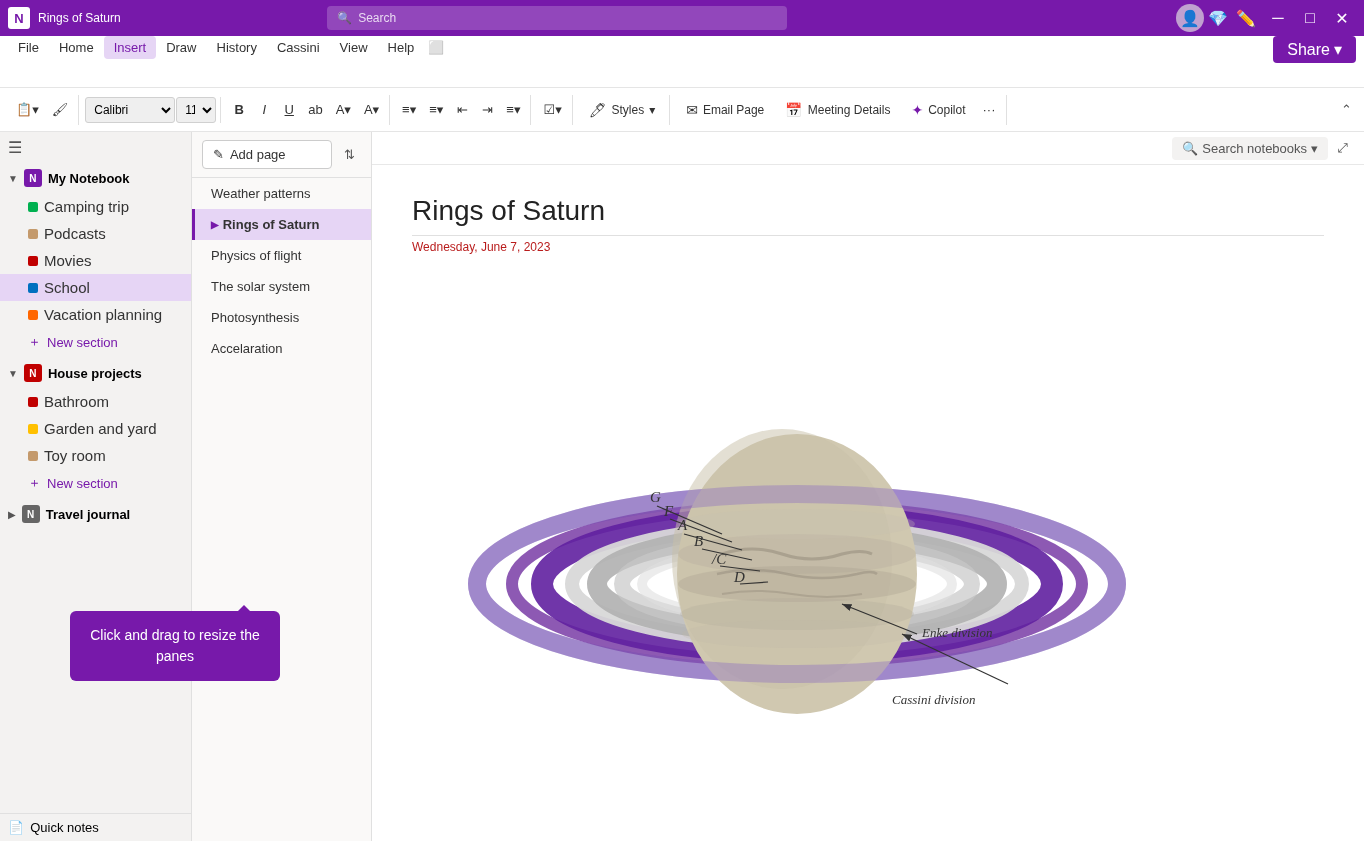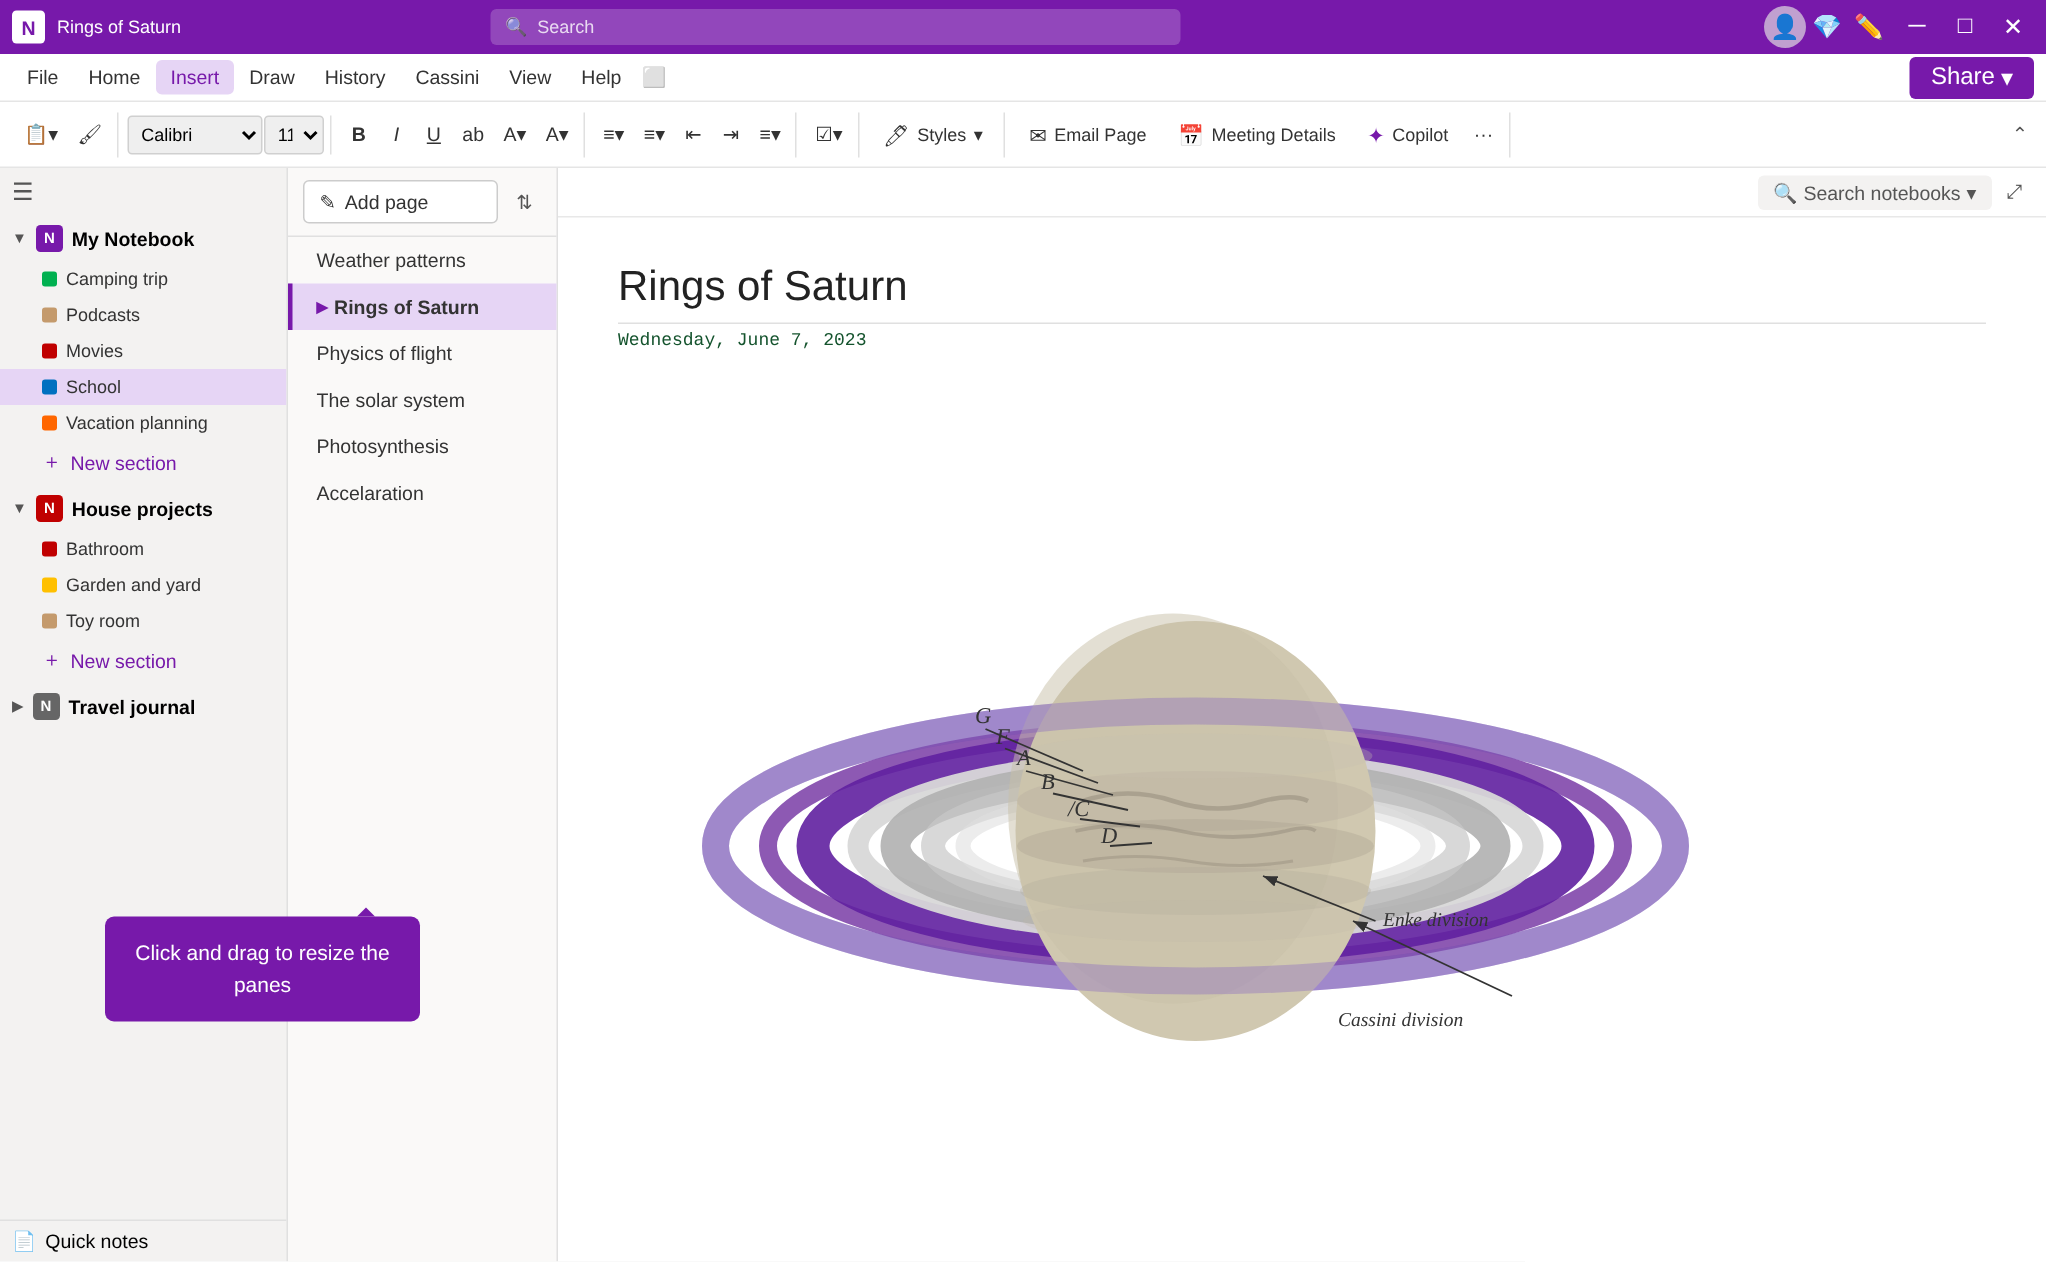--- a/index.html
+++ b/index.html
@@ -10,21 +10,21 @@
     #title-bar .app-icon { width: 22px; height: 22px; background: #fff; border-radius: 3px; display: flex; align-items: center; justify-content: center; font-weight: 900; font-size: 13px; color: #7719aa; flex-shrink: 0; }
     #title-bar .title { color: #fff; font-size: 12px; flex: 0 0 auto; margin-right: 8px; }
     #title-bar .search-bar { flex: 1; max-width: 460px; margin: 0 auto; background: rgba(255,255,255,0.2); border-radius: 4px; display: flex; align-items: center; padding: 0 10px; height: 24px; gap: 6px; }
     #title-bar .search-bar span { color: rgba(255,255,255,0.8); font-size: 12px; }
     #title-bar .window-controls { display: flex; gap: 4px; margin-left: auto; align-items: center; }
     #title-bar .win-btn { width: 28px; height: 28px; display: flex; align-items: center; justify-content: center; color: #fff; font-size: 16px; cursor: pointer; border-radius: 3px; }
     #title-bar .avatar { width: 28px; height: 28px; border-radius: 50%; background: #c0a0d0; overflow: hidden; display: flex; align-items: center; justify-content: center; }
     #title-bar .diamond-icon { color: #ffd700; font-size: 16px; }
 
     
-    #menu-bar { height: 32px; background: #fff; display: flex; align-items: center; padding: 0 8px; border-bottom: 1px solid #e5e5e5; flex-shrink: 0; }
+    #menu-bar { height: 52px; background: #fff; display: flex; align-items: flex-start; padding: 0 8px; border-bottom: 1px solid #e5e5e5; flex-shrink: 0; }
     #menu-bar .menu-item { padding: 4px 10px; border-radius: 4px; cursor: pointer; font-size: 13px; color: #333; }
     #menu-bar .menu-item.active { background: #e6d5f5; color: #7719aa; }
     #menu-bar .share-btn { margin-left: auto; background: #7719aa; color: #fff; border-radius: 4px; padding: 4px 14px; cursor: pointer; font-size: 16px; display: flex; align-items: center; gap: 4px; }
     #menu-bar .expand-icon { margin-right: 8px; color: #555; cursor: pointer; padding: 4px; border-radius: 3px; }
 
     
     #toolbar { height: 44px; background: #fff; display: flex; align-items: center; padding: 0 6px; gap: 2px; border-bottom: 1px solid #e5e5e5; flex-shrink: 0; }
     #toolbar .tb-group { display: flex; align-items: center; gap: 1px; padding: 0 4px; border-right: 1px solid #e0e0e0; }
     #toolbar .tb-group:last-child { border-right: none; }
     #toolbar .tb-btn { padding: 4px 6px; border-radius: 3px; cursor: pointer; font-size: 13px; color: #333; display: flex; align-items: center; gap: 2px; min-width: 24px; justify-content: center; height: 30px; }
@@ -42,42 +42,42 @@
 
     
     #sidebar { width: 192px; background: #f3f2f1; border-right: 1px solid #e0e0e0; display: flex; flex-direction: column; flex-shrink: 0; overflow-y: auto; }
     #sidebar .nb-group { margin-bottom: 2px; }
     #sidebar .nb-header { display: flex; align-items: center; padding: 6px 8px; cursor: pointer; gap: 6px; }
     #sidebar .nb-header .nb-icon { width: 18px; height: 18px; border-radius: 3px; display: flex; align-items: center; justify-content: center; flex-shrink: 0; }
     #sidebar .nb-header .nb-title { font-size: 13px; font-weight: 600; }
     #sidebar .section-item { display: flex; align-items: center; padding: 5px 8px 5px 28px; cursor: pointer; gap: 6px; }
     #sidebar .section-item.active { background: #e6d5f5; }
     #sidebar .section-dot { width: 10px; height: 10px; border-radius: 2px; flex-shrink: 0; }
-    #sidebar .section-label { font-size: 12px; color: #333; }
+    #sidebar .section-label { font-size: 15px; color: #333; }
     #sidebar .new-section { display: flex; align-items: center; padding: 5px 8px 5px 28px; cursor: pointer; gap: 6px; color: #7719aa; font-size: 13px; }
     #sidebar .quick-notes { display: flex; align-items: center; gap: 6px; padding: 6px 8px; margin-top: auto; cursor: pointer; border-top: 1px solid #e0e0e0; }
     #sidebar .hamburger { padding: 6px 8px; cursor: pointer; color: #555; font-size: 16px; }
 
     
     #pages-panel { width: 180px; background: #faf9f8; border-right: 1px solid #e0e0e0; display: flex; flex-direction: column; flex-shrink: 0; }
     #pages-panel .panel-header { display: flex; align-items: center; padding: 8px 10px; gap: 6px; border-bottom: 1px solid #e0e0e0; }
     #pages-panel .add-page-btn { display: flex; align-items: center; gap: 6px; padding: 6px 10px; cursor: pointer; font-size: 13px; color: #333; border: 1px solid #ccc; border-radius: 4px; background: #fff; flex: 1; }
     #pages-panel .sort-btn { padding: 4px 6px; cursor: pointer; color: #555; border-radius: 3px; }
     #pages-panel .page-item { padding: 8px 10px 8px 16px; cursor: pointer; font-size: 13px; color: #333; border-left: 3px solid transparent; }
     #pages-panel .page-item.active { background: #e6d5f5; border-left-color: #7719aa; font-weight: 600; display: flex; align-items: center; gap: 4px; }
     #pages-panel .page-arrow { font-size: 10px; color: #7719aa; }
 
     
     #content { flex: 1; background: #fff; display: flex; flex-direction: column; overflow: hidden; }
     #content-header { display: flex; align-items: center; justify-content: flex-end; padding: 4px 10px; border-bottom: 1px solid #e8e8e8; background: #fff; }
     #content-search { display: flex; align-items: center; gap: 4px; padding: 4px 10px; background: #f3f2f1; border-radius: 4px; font-size: 13px; color: #555; cursor: pointer; }
     #expand-btn { padding: 4px 6px; cursor: pointer; color: #555; margin-left: 4px; }
     #page-content { flex: 1; overflow-y: auto; padding: 30px 40px; }
     #page-title { font-size: 28px; font-weight: 400; color: #222; margin-bottom: 4px; border-bottom: 1px solid #e0e0e0; padding-bottom: 8px; }
-    #page-date { font-size: 12px; color: #14532d; margin-bottom: 20px; font-family: Liberation Mono, monospace; }
+    #page-date { font-size: 12px; color: #b91c1c; margin-bottom: 20px; }
 
     
     #saturn-container { position: relative; width: 760px; height: 500px; }
 
     
     .resize-tooltip { position: absolute; bottom: 160px; left: 70px; background: #7719aa; color: #fff; padding: 14px 18px; border-radius: 6px; font-size: 14px; text-align: center; width: 210px; line-height: 1.5; z-index: 100; }
     .resize-tooltip::before { content: ''; position: absolute; top: -12px; right: 30px; border: 6px solid transparent; border-bottom-color: #7719aa; }
 
     .color-green { background: #00b050; }
     .color-red { background: #c00000; }

